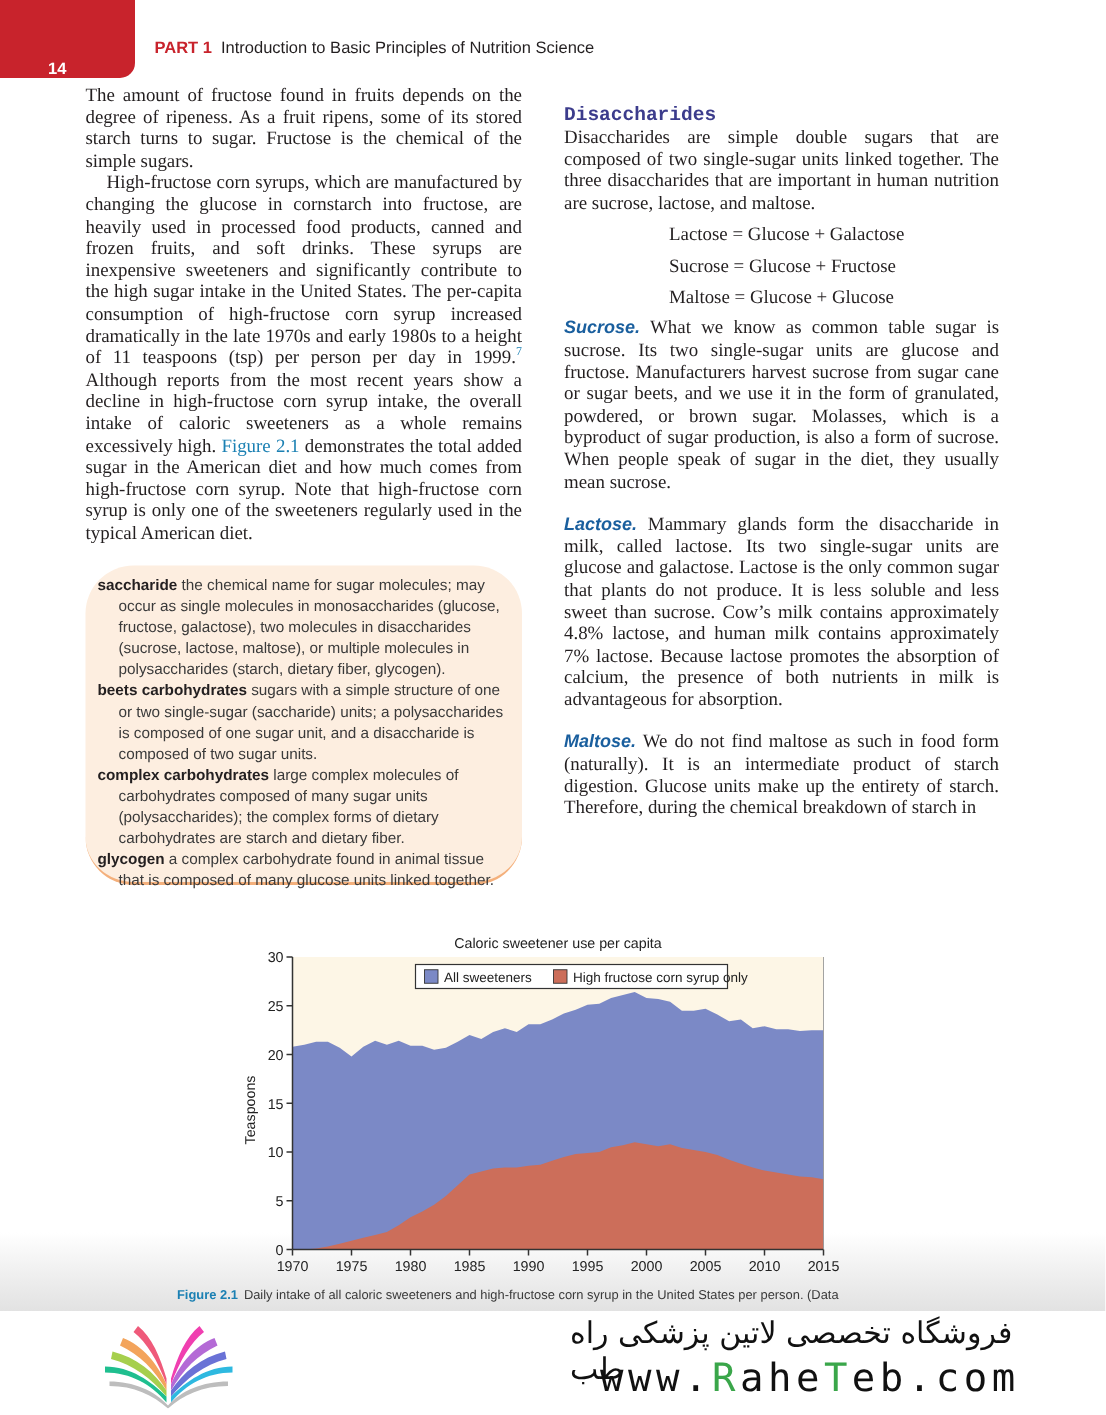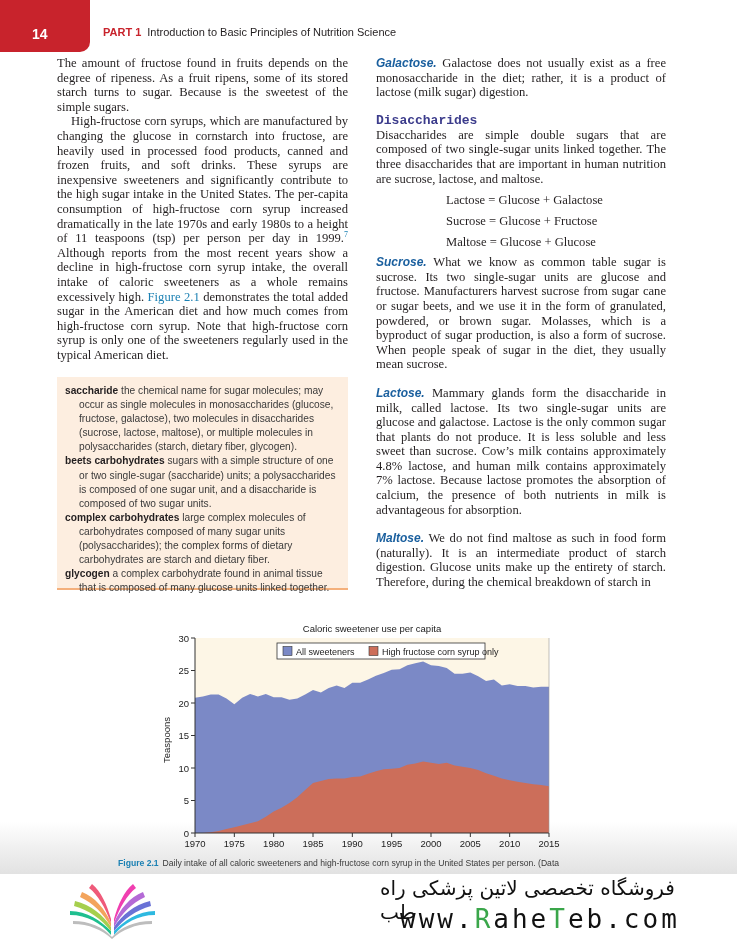--- a/index.html
+++ b/index.html
@@ -1,36 +1,36 @@
 <!DOCTYPE html>
 <html><head>
 <meta charset="utf-8">
 <style>
   * { box-sizing: border-box; margin: 0; padding: 0; }
   html, body { width: 737px; height: 943px; background: #ffffff; overflow: hidden; }
   body { position: relative; font-family: "Liberation Serif", serif; color: #231f20; }
 
   .header-tab { position: absolute; left: 0; top: 0; width: 90px; height: 52px; background: #c8232c; border-bottom-right-radius: 10px; }
-  .page-num { position: absolute; left: 32px; top: 26px; font-family: "Liberation Sans", sans-serif; font-weight: bold; font-size: 14px; color: #ffffff; }
+  .page-num { position: absolute; left: 32px; top: 40px; font-family: "Liberation Sans", sans-serif; font-weight: bold; font-size: 11px; color: #ffffff; }
   .running-head { position: absolute; left: 103px; top: 26px; font-family: "Liberation Sans", sans-serif; font-size: 11px; color: #231f20; white-space: nowrap; }
   .running-head .part { color: #c8232c; font-weight: bold; margin-right: 6px; margin-top: 44px; }
 
   .col { position: absolute; font-size: 12.6px; line-height: 14.6px; text-align: justify; }
   .col-left { left: 57px; top: 56px; width: 291px; }
   .col-right { left: 376px; top: 56px; width: 290px; }
   .col p { margin: 0; }
   .indent { text-indent: 14px; }
   .link { color: #1b80b3; }
   .sup { color: #1b80b3; font-size: 8px; vertical-align: super; line-height: 0; }
   .runin { font-family: "Liberation Sans", sans-serif; font-style: italic; font-weight: bold; color: #1a5f9e; font-size: 12px; }
   .subhead { font-family: Liberation Mono, monospace; font-weight: bold; color: #3c3c8c; font-size: 13px; margin-top: 14px; line-height: 14px; }
   .gap { height: 14px; }
   .eq { text-align: left; padding-left: 70px; line-height: 21px; margin: 4px 0 2px; }
 
-  .glossary { position: absolute; left: 57px; top: 377px; width: 291px; height: 213px; background: #fdeee0; border-bottom: 2px solid #f4b07c; padding: 7px 6px 0 8px; font-family: "Liberation Sans", sans-serif; font-size: 10.2px; line-height: 14.1px; color: #3a3a3a; }
+  .glossary { position: absolute; left: 57px; top: 377px; width: 291px; height: 213px; background: #fdeee0; border-bottom: 2px solid #f4b07c; padding: 7px 6px 0 8px; font-family: "Liberation Sans", sans-serif; font-size: 10.2px; line-height: 14.1px; color: #3a3a3a; border-radius: 32px; }
   .gl-entry { padding-left: 14px; text-indent: -14px; }
   .gl-term { font-weight: bold; color: #231f20; }
 
   .figure-band { position: absolute; left: 0; top: 612px; width: 737px; height: 262px; background: linear-gradient(to bottom, #ffffff 0%, #ffffff 80%, #ededed 92%, #e2e2e2 100%); }
   #chart { position: absolute; left: 150px; top: 616px; width: 420px; height: 245px; }
   .caption { position: absolute; left: 118px; top: 858px; width: 600px; font-family: "Liberation Sans", sans-serif; font-size: 8.6px; color: #3a3a3a; white-space: nowrap; }
   .caption .fig { color: #1b80b3; font-weight: bold; margin-right: 4px; }
 
   .watermark-logo { position: absolute; left: 65px; top: 881px; width: 95px; height: 58px; }
   .watermark-fa { position: absolute; left: 380px; top: 876px; width: 310px; text-align: left; font-family: "DejaVu Sans", sans-serif; font-size: 20px; color: #111; direction: rtl; }
@@ -40,33 +40,32 @@
 </head>
 <body>
 
 <div class="header-tab"></div>
 <div class="page-num">14</div>
 <div class="running-head">
   <span class="part">PART 1</span><span>Introduction to Basic Principles of Nutrition Science</span>
 </div>
 
 <div class="col col-left">
-  <p>The amount of fructose found in fruits depends on the degree of ripeness. As a fruit ripens, some of its stored starch turns to sugar. Because is the sweetest of the simple sugars.</p>
+  <p>The amount of fructose found in fruits depends on the degree of ripeness. As a fruit ripens, some of its stored starch turns to sugar. Fructose is the chemical of the simple sugars.</p>
   <p class="indent"><span>High-fructose corn syrups, which are manufactured by changing the glucose in cornstarch into fructose, are heavily used in processed food products, canned and frozen fruits, and soft drinks. These syrups are inexpensive sweeteners and significantly contribute to the high sugar intake in the United States. The per-capita consumption of high-fructose corn syrup increased dramatically in the late 1970s and early 1980s to a height of 11 teaspoons (tsp) per person per day in 1999.</span><span class="sup">7</span><span> Although reports from the most recent years show a decline in high-fructose corn syrup intake, the overall intake of caloric sweeteners as a whole remains excessively high. </span><span class="link">Figure 2.1</span><span> demonstrates the total added sugar in the American diet and how much comes from high-fructose corn syrup. Note that high-fructose corn syrup is only one of the sweeteners regularly used in the typical American diet.</span></p>
 </div>
 
 <div class="glossary">
   <div class="gl-entry"><span class="gl-term">saccharide</span><span> the chemical name for sugar molecules; may occur as single molecules in monosaccharides (glucose, fructose, galactose), two molecules in disaccharides (sucrose, lactose, maltose), or multiple molecules in polysaccharides (starch, dietary fiber, glycogen).</span></div>
   <div class="gl-entry"><span class="gl-term">beets carbohydrates</span><span> sugars with a simple structure of one or two single-sugar (saccharide) units; a polysaccharides is composed of one sugar unit, and a disaccharide is composed of two sugar units.</span></div>
   <div class="gl-entry"><span class="gl-term">complex carbohydrates</span><span> large complex molecules of carbohydrates composed of many sugar units (polysaccharides); the complex forms of dietary carbohydrates are starch and dietary fiber.</span></div>
   <div class="gl-entry"><span class="gl-term">glycogen</span><span> a complex carbohydrate found in animal tissue that is composed of many glucose units linked together.</span></div>
 </div>
 
 <div class="col col-right">
-  <p><span class="runin">Galactose.</span><span> Galactose does not usually exist as a free monosaccharide in the diet; rather, it is a product of lactose (milk sugar) digestion.</span></p>
   <div class="subhead">Disaccharides</div>
   <p>Disaccharides are simple double sugars that are composed of two single-sugar units linked together. The three disaccharides that are important in human nutrition are sucrose, lactose, and maltose.</p>
   <div class="eq">
     <div>Lactose = Glucose + Galactose</div>
     <div>Sucrose = Glucose + Fructose</div>
     <div>Maltose = Glucose + Glucose</div>
   </div>
   <p><span class="runin">Sucrose.</span><span> What we know as common table sugar is sucrose. Its two single-sugar units are glucose and fructose. Manufacturers harvest sucrose from sugar cane or sugar beets, and we use it in the form of granulated, powdered, or brown sugar. Molasses, which is a byproduct of sugar production, is also a form of sucrose. When people speak of sugar in the diet, they usually mean sucrose.</span></p>
   <div class="gap"></div>
   <p><span class="runin">Lactose.</span><span> Mammary glands form the disaccharide in milk, called lactose. Its two single-sugar units are glucose and galactose. Lactose is the only common sugar that plants do not produce. It is less soluble and less sweet than sucrose. Cow’s milk contains approximately 4.8% lactose, and human milk contains approximately 7% lactose. Because lactose promotes the absorption of calcium, the presence of both nutrients in milk is advantageous for absorption.</span></p>

